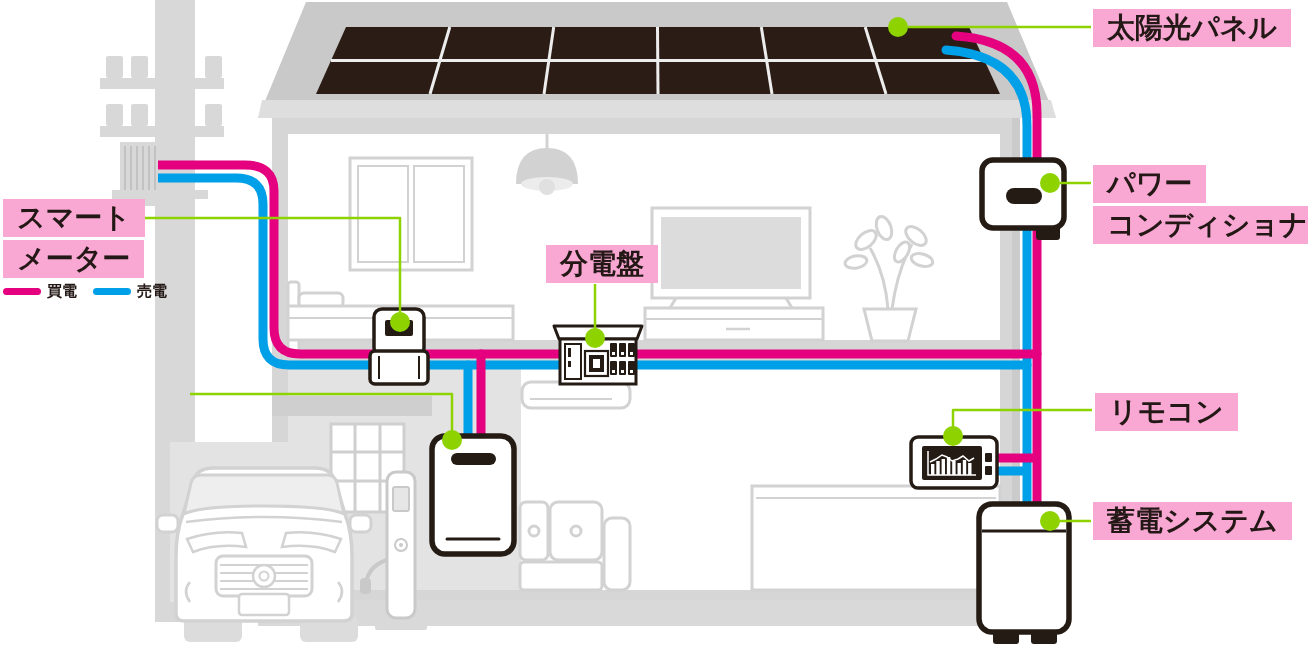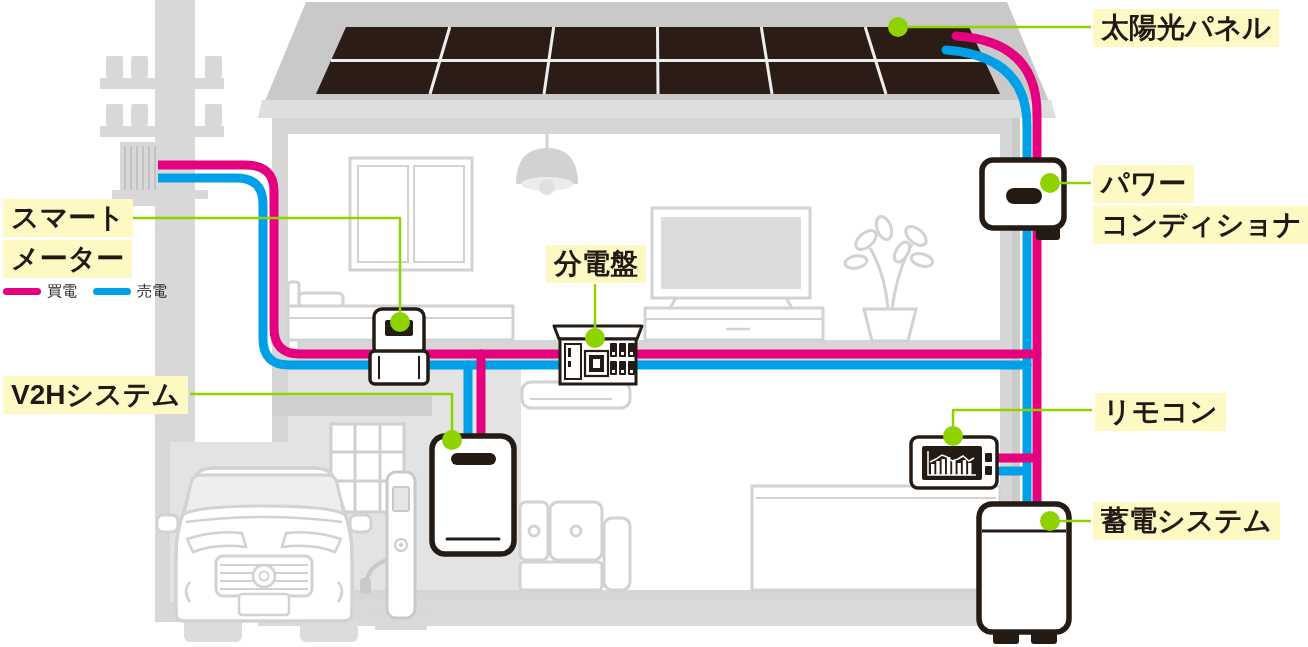--- a/index.html
+++ b/index.html
@@ -1,24 +1,24 @@
 <!DOCTYPE html>
 <html><head>
 <meta charset="utf-8">
 <style>
   html,body{margin:0;padding:0;background:#fff}
   .stage{position:relative;width:1308px;height:647px;background:#fff;overflow:hidden;
          font-family:"Liberation Sans",sans-serif}
   .stage svg{position:absolute;left:0;top:0;z-index:1}
   .label{position:absolute;z-index:3;color:#231815;font-weight:bold;font-size:28px;
          line-height:38px;white-space:nowrap}
-  .hl{background:#fef9c3;padding:0 8px;display:block;width:max-content}
+  .hl{background:#f9a8d4;padding:0 14px;display:block;width:max-content}
   .label.stack .hl + .hl{margin-top:3px}
   .legend{position:absolute;left:3px;top:282px;z-index:3;display:flex;align-items:center;
-          gap:16px;font-size:15px;font-weight:normal;color:#231815}
+          gap:16px;font-size:15px;font-weight:bold;color:#231815}
   .legend-item{display:flex;align-items:center}
   .sw{display:inline-block;width:38px;height:7px;border-radius:3.5px;margin-right:6px}
   .sw-buy{background:#e4007f}
   .sw-sell{background:#00a0e9}
 </style>
 </head>
 <body>
 
 <div class="stage">
 
@@ -300,23 +300,20 @@
 
   <div class="label" style="left:546px;top:245px">
     <span class="hl">分電盤</span>
   </div>
 
   <div class="label stack" style="left:3px;top:199px">
     <span class="hl">スマート</span>
     <span class="hl">メーター</span>
   </div>
 
-  <div class="label" style="left:3px;top:376px">
-    <span class="hl">V2Hシステム</span>
-  </div>
 
   <div class="label" style="left:1093px;top:502px">
     <span class="hl">蓄電システム</span>
   </div>
 
   <div class="label" style="left:1095px;top:393px">
     <span class="hl">リモコン</span>
   </div>
 
   <div class="legend">

